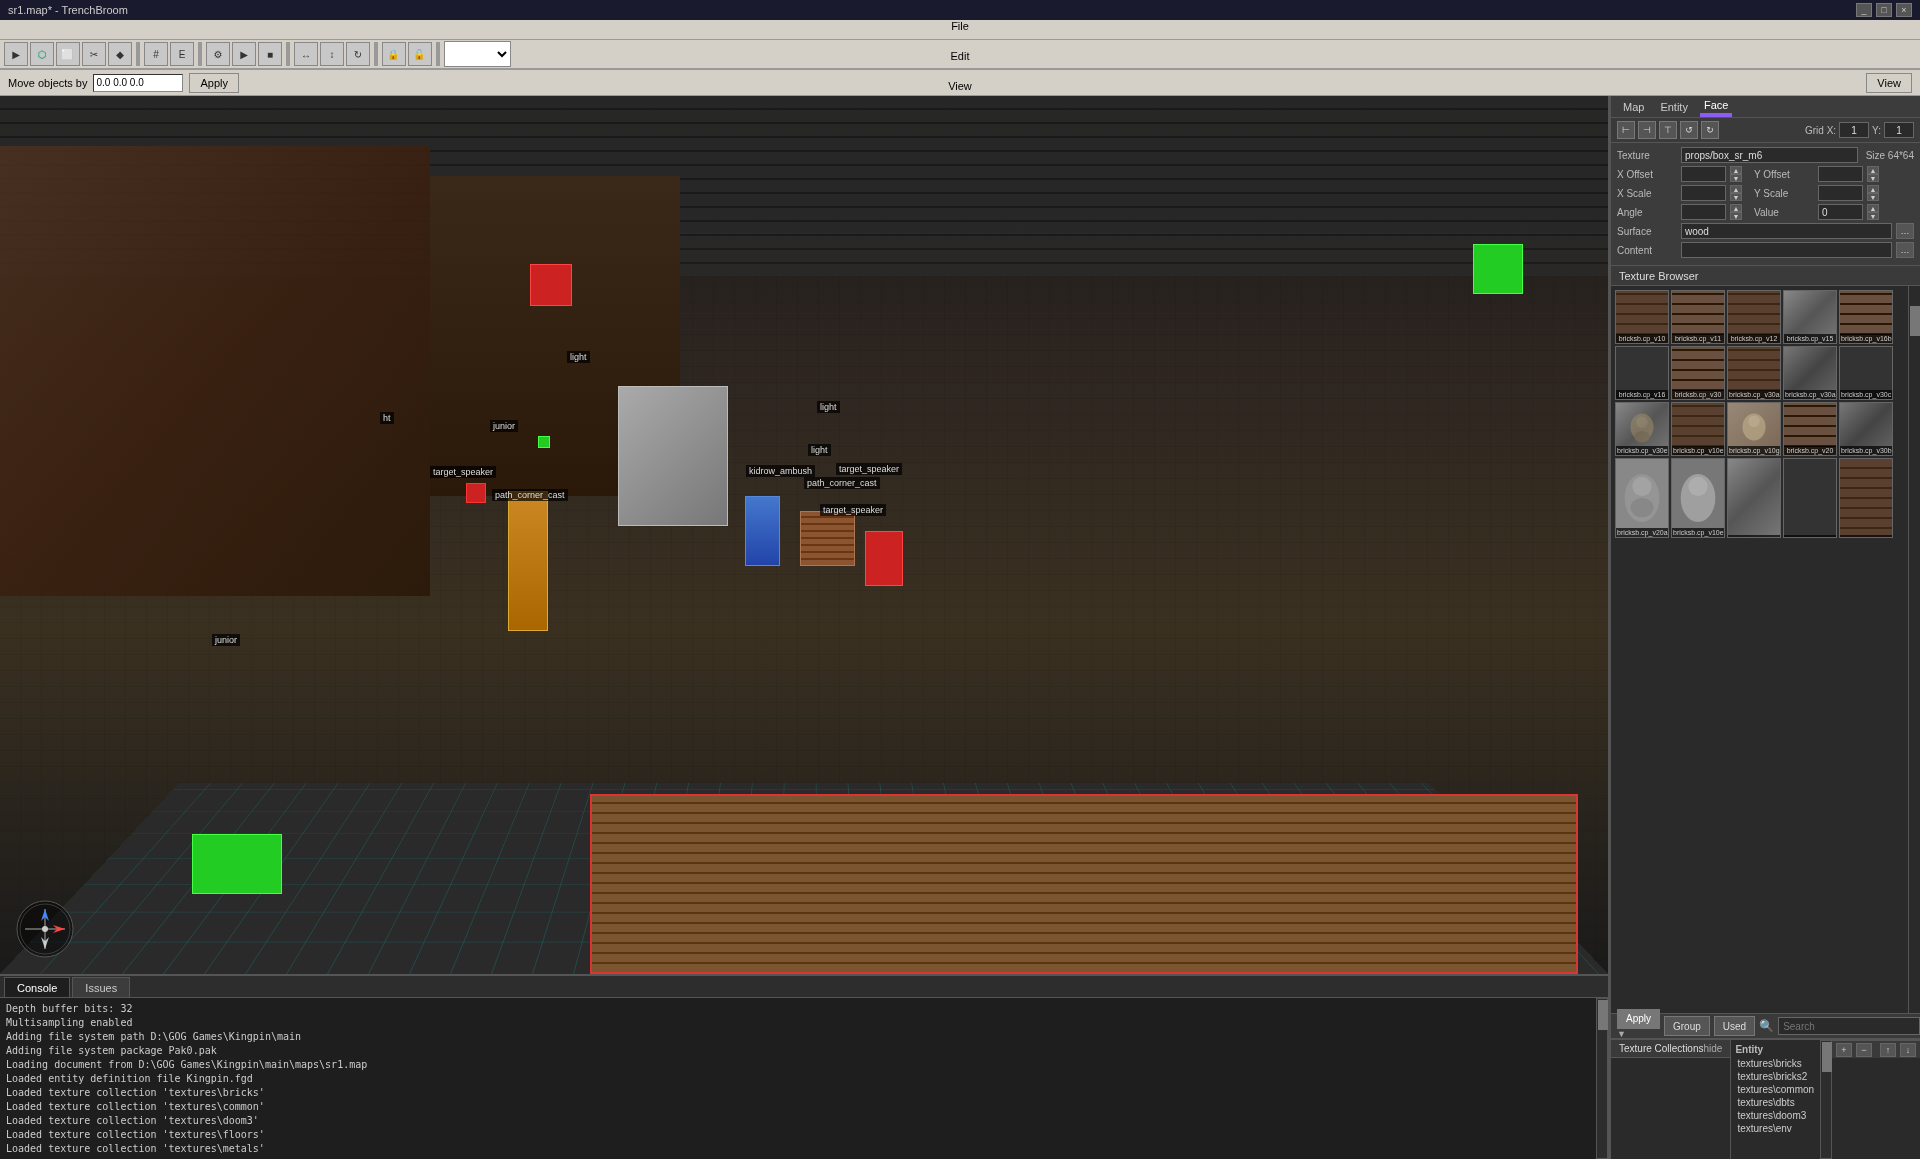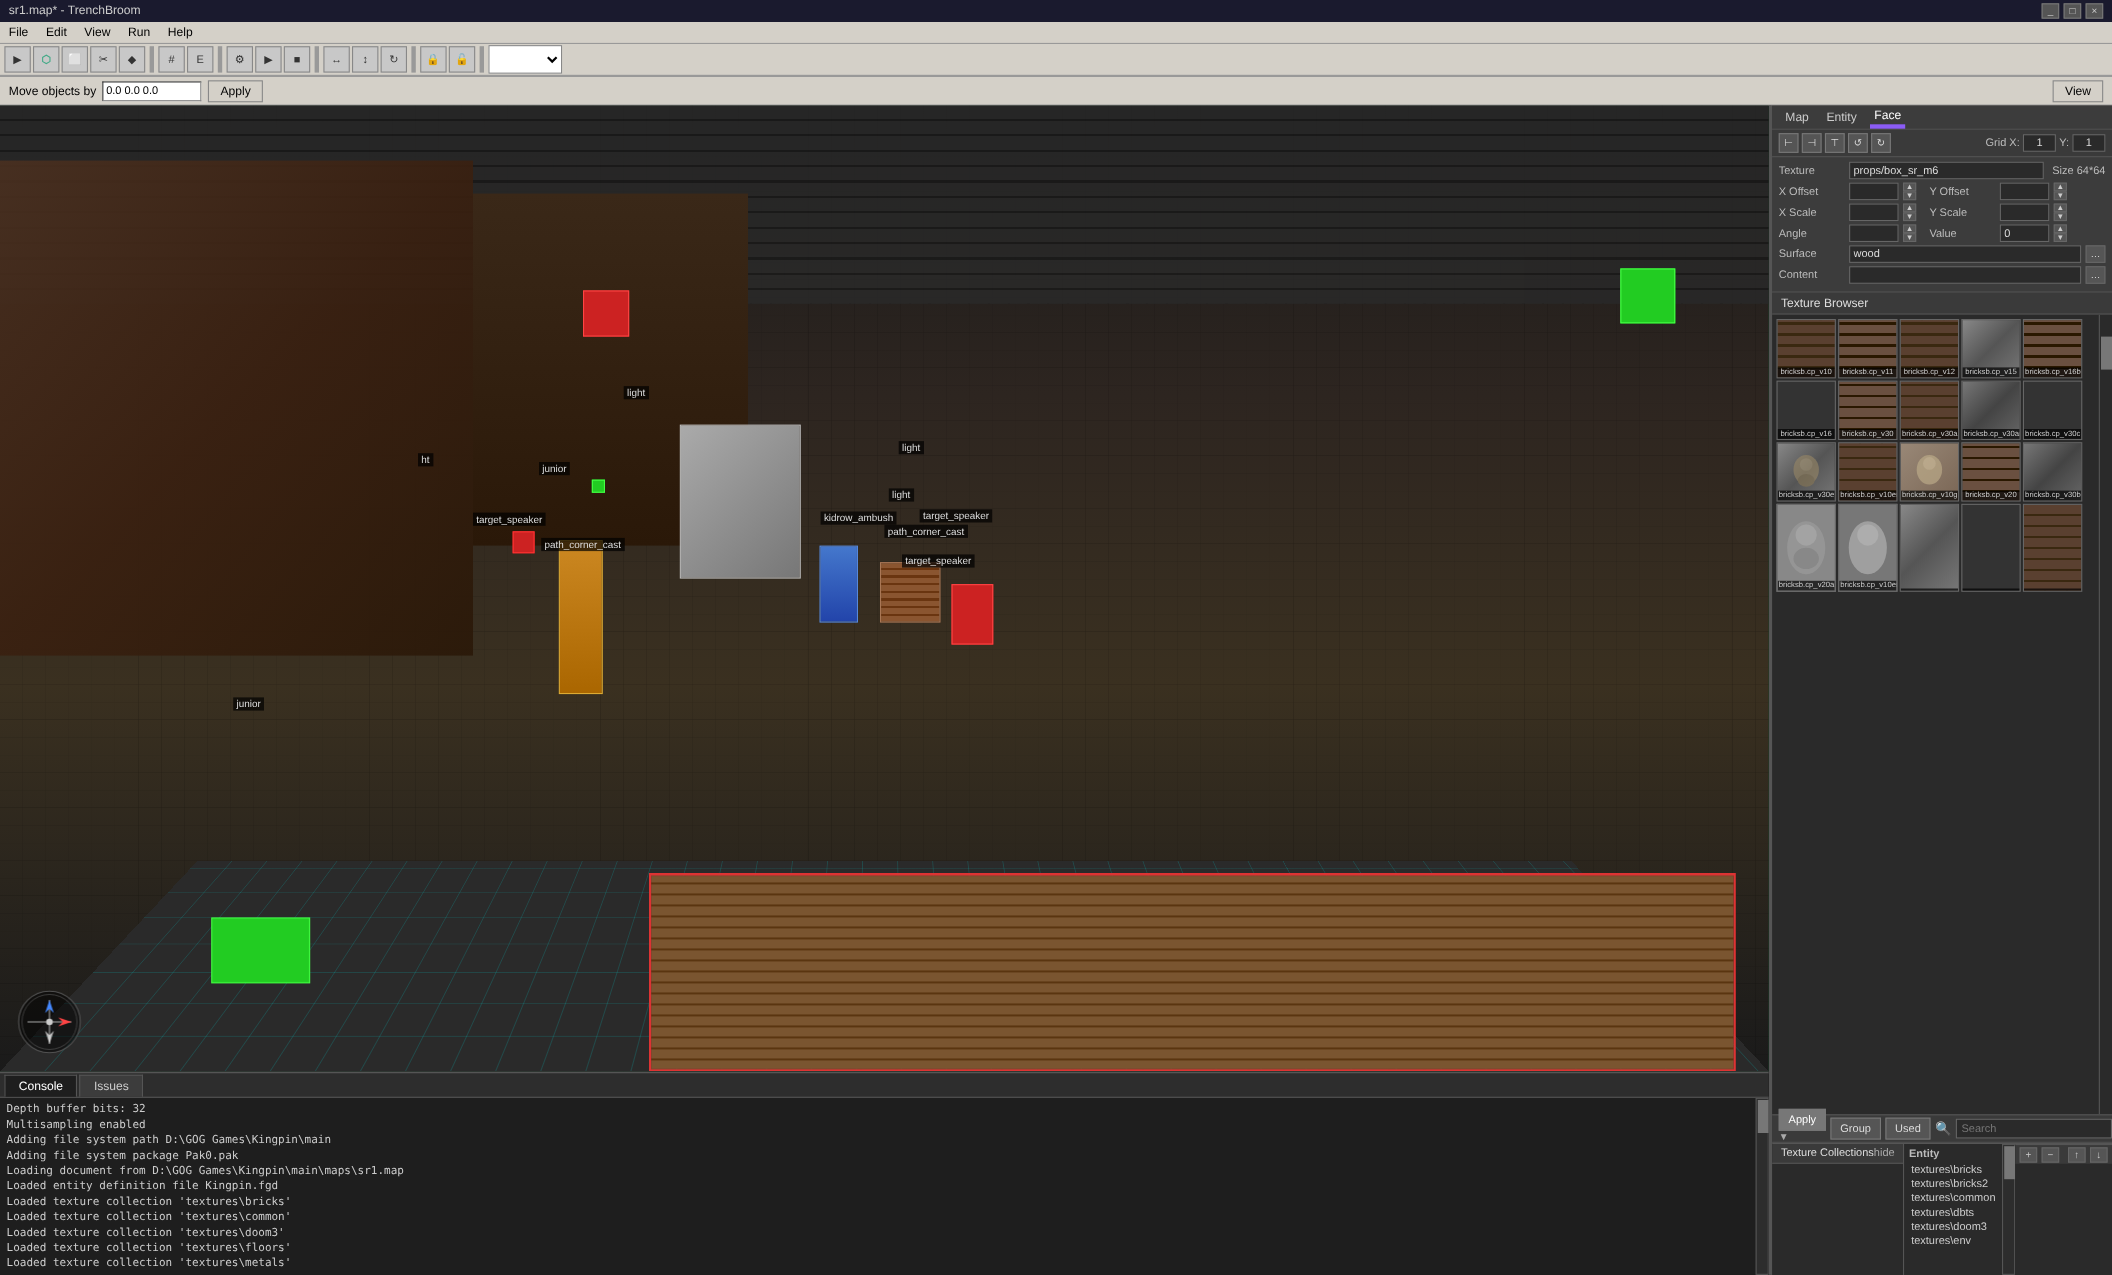--- a/index.html
+++ b/index.html
@@ -13,22 +13,22 @@
     }
     #titlebar-controls { display: flex; gap: 4px; }
     #titlebar-controls span {
       width: 16px; height: 14px; display: inline-flex; align-items: center; justify-content: center;
       background: #555; font-size: 9px; cursor: pointer; border: 1px solid #777;
     }
 
     
     #menubar {
       width: 100%; height: 20px; background: #d4d0c8;
-      display: flex; align-items: center; padding: 0 4px; gap: 8px;
-      color: #000; font-size: 11px; border-bottom: 1px solid #999;
+      display: flex; align-items: center; padding: 0 4px; gap: 18px;
+      color: #000; font-size: 11px; border-bottom: 1px solid #999; flex-direction: column;
     }
     #menubar span { cursor: pointer; padding: 0 4px; }
 
     
     #toolbar {
       width: 100%; height: 30px; background: #d4d0c8;
       display: flex; align-items: center; padding: 0 4px; gap: 2px;
       border-bottom: 2px solid #999;
     }
     .tb-btn {
@@ -69,21 +69,21 @@
 
     
     #viewport {
       flex: 1; position: relative; overflow: hidden; background: #1a1a1a;
       border-right: 2px solid #555;
     }
     #viewport-canvas {
       width: 100%; height: calc(100% - 185px); position: relative; overflow: hidden;
     }
     #viewport-3d {
-      width: 100%; height: 100%; background: #14532d; position: relative;
+      width: 100%; height: 100%; background: #b91c1c; position: relative;
     }
 
     
     .scene-bg {
       position: absolute; inset: 0;
       background: linear-gradient(180deg, #1a1a1a 0%, #2d2520 30%, #3a3020 60%, #1a1a1a 100%);
     }
     .brick-overlay {
       position: absolute; inset: 0;
       background-image:

